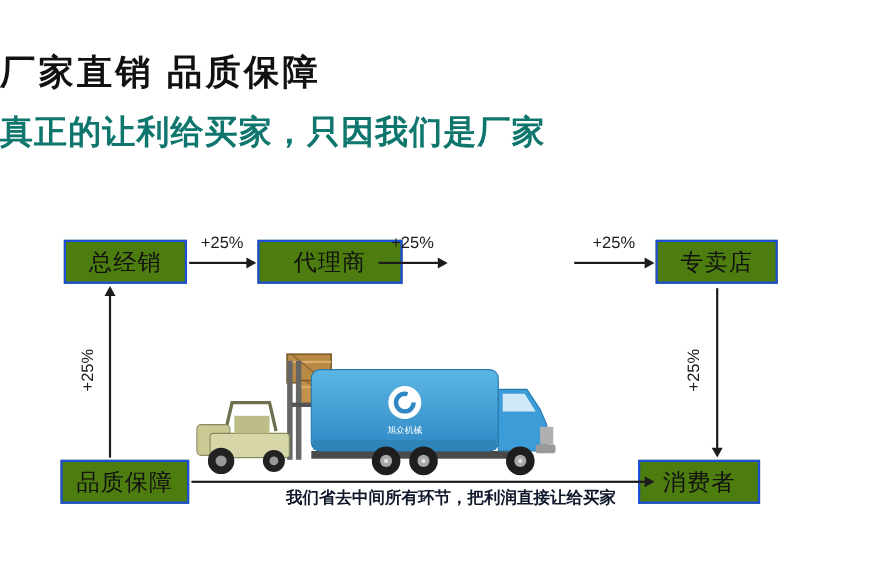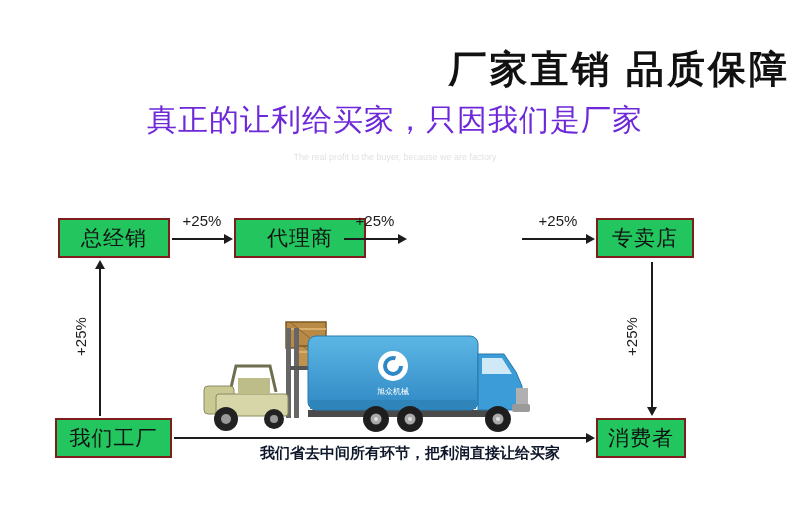--- a/index.html
+++ b/index.html
@@ -3,35 +3,35 @@
 <meta charset="utf-8">
 <style>
   html,body { margin:0; padding:0; background:#ffffff; }
   .page {
     position:relative; width:790px; height:511px; margin:0 auto;
     background:#ffffff; overflow:hidden;
     font-family:"Liberation Sans","DejaVu Sans",sans-serif;
   }
   .title {
     position:absolute; left:0; top:44px; width:100%;
-    text-align:right; font-size:38px; font-weight:700; color:#111;
+    text-align:left; font-size:32px; font-weight:700; color:#111;
     letter-spacing:3px;
   }
   .subtitle {
     position:absolute; left:0; top:100px; width:100%;
-    text-align:center; font-size:30px; font-weight:400; color:#6d28d9;
+    font-size:30px; font-weight:700; color:#0f766e;
     letter-spacing:1px;
   }
   .watermark {
     position:absolute; left:0; top:150px; width:100%;
     text-align:center; font-size:9px; line-height:15px; color:#e2e2e2;
   }
   .box {
     position:absolute; height:40px; box-sizing:border-box;
-    border:2px solid #7f1d1d; background:#22c55e;
+    border:2px solid #1d4ed8; background:#4d7c0f;
     display:flex; align-items:center; justify-content:center;
     font-size:21px; color:#111; letter-spacing:1px;
   }
   .h-label {
     position:absolute; font-size:15px; color:#1c1c1c; text-align:center;
   }
   .h-arrow { position:absolute; height:0; border-top:2px solid #1c1c1c; }
   .h-arrow::after {
     content:""; position:absolute; right:-2px; top:-6px; width:0; height:0;
     border-left:9px solid #1c1c1c;
@@ -50,55 +50,54 @@
   }
   .v-label {
     position:absolute; width:44px; text-align:center;
     font-size:15px; color:#1c1c1c; transform:rotate(-90deg);
   }
   .note {
     position:absolute; left:180px; top:444px; width:380px;
     text-align:right; color:#0f172a; font-size:15px; font-weight:700;
     line-height:17px;
   }
-  .truck-wrap { position:absolute; left:186px; top:320px; width:364px; height:114px;font-family:Liberation Serif, serif; }
+  .truck-wrap { position:absolute; left:161px; top:320px; width:364px; height:114px;font-family:Liberation Serif, serif; }
 </style>
 </head>
 <body>
 
 <div class="page">
 
   <div class="title">厂家直销  品质保障</div>
   <div class="subtitle">真正的让利给买家，只因我们是厂家</div>
 
   <div class="watermark">
-    <div>The real profit to the buyer, because we are factory</div>
   </div>
 
   <div class="box" style="left:58px;  top:218px; width:112px;">总经销</div>
   <div class="box" style="left:234px; top:218px; width:132px;">代理商</div>
-  <div class="box" style="left:596px; top:218px; width:98px;">专卖店</div>
+  <div class="box" style="left:596px; top:218px; width:111px;">专卖店</div>
 
   <div class="h-label" style="left:172px; top:212px; width:60px;">+25%</div>
   <div class="h-arrow" style="left:172px; top:238px; width:59px;"></div>
 
   <div class="h-label" style="left:344px; top:212px; width:62px;">+25%</div>
   <div class="h-arrow" style="left:344px; top:238px; width:61px;"></div>
 
   <div class="h-label" style="left:522px; top:212px; width:72px;">+25%</div>
   <div class="h-arrow" style="left:522px; top:238px; width:71px;"></div>
 
   <div class="v-arrow up" style="left:99px; top:262px; height:154px;"></div>
   <div class="v-label" style="left:58px; top:328px;">+25%</div>
 
   <div class="v-arrow down" style="left:651px; top:262px; height:152px;"></div>
   <div class="v-label" style="left:609px; top:328px;">+25%</div>
 
-  <div class="box" style="left:55px;  top:418px; width:117px;">我们工厂</div>
-  <div class="box" style="left:596px; top:418px; width:90px;">消费者</div>
+  <div class="box" style="left:55px;  top:418px; width:117px;">品质保障</div>
+  <div class="box" style="left:580px; top:418px; width:111px;">消费者</div>
 
   <div class="h-arrow" style="left:174px; top:437px; width:419px;"></div>
 
   <div class="note">
     <div>我们省去中间所有环节，把利润直接让给买家</div>
   </div>
 
   <div class="truck-wrap">
     <svg width="364" height="114" viewBox="0 0 364 114" xmlns="http://www.w3.org/2000/svg">
       <defs>

